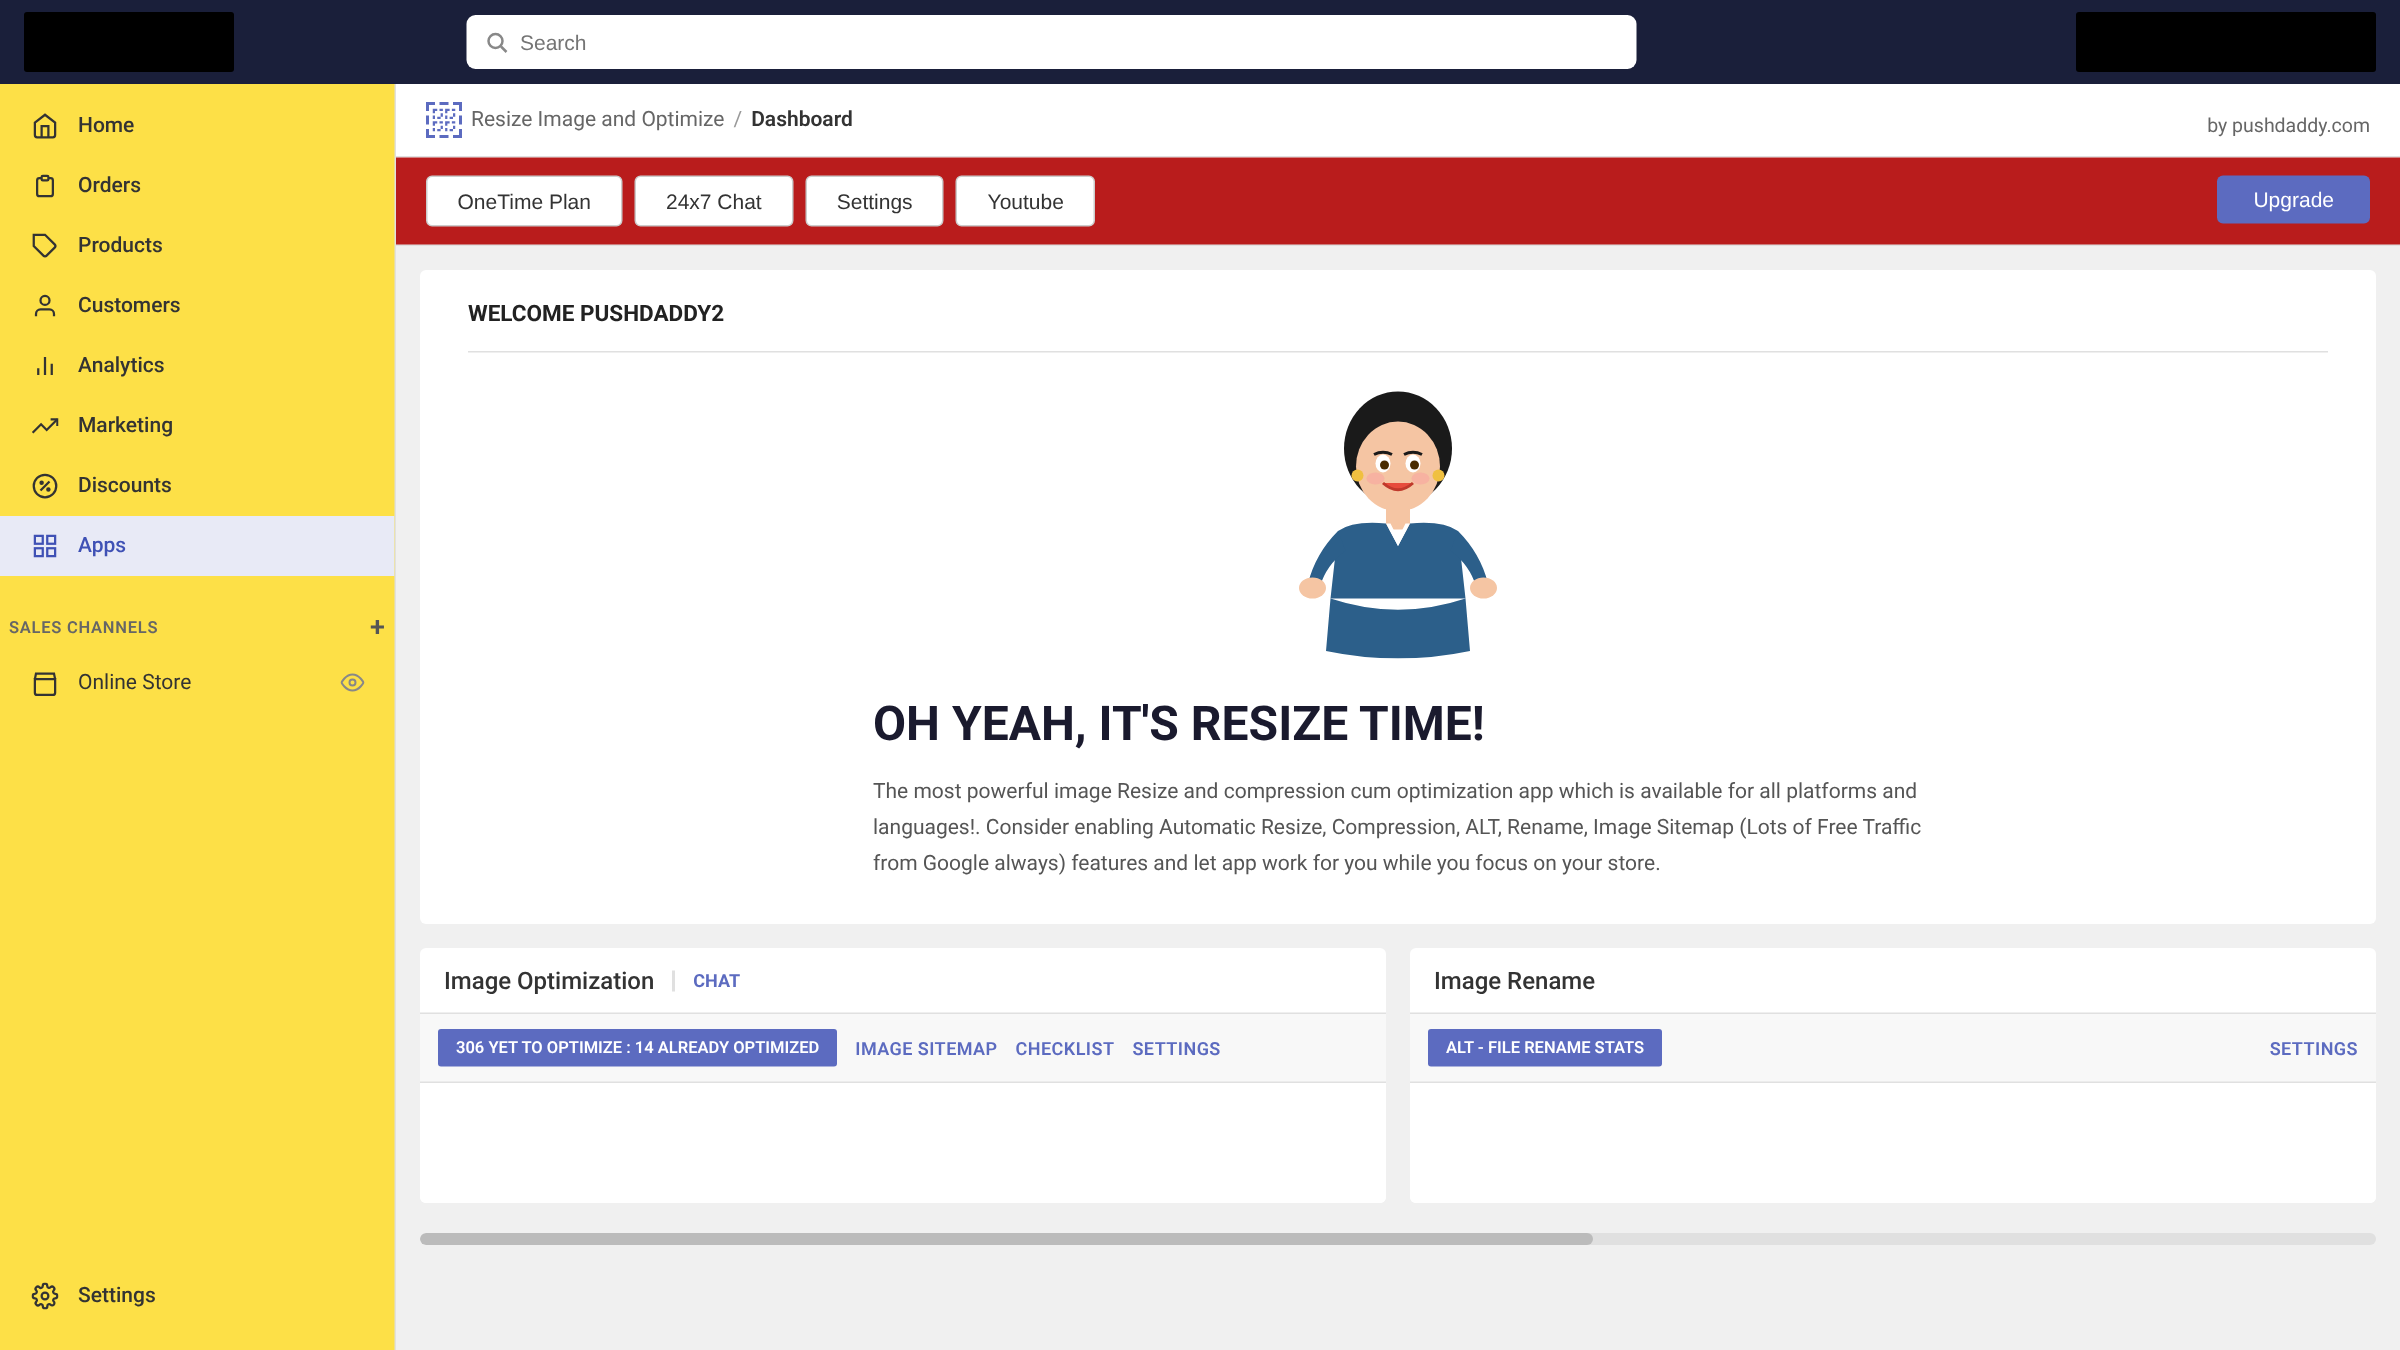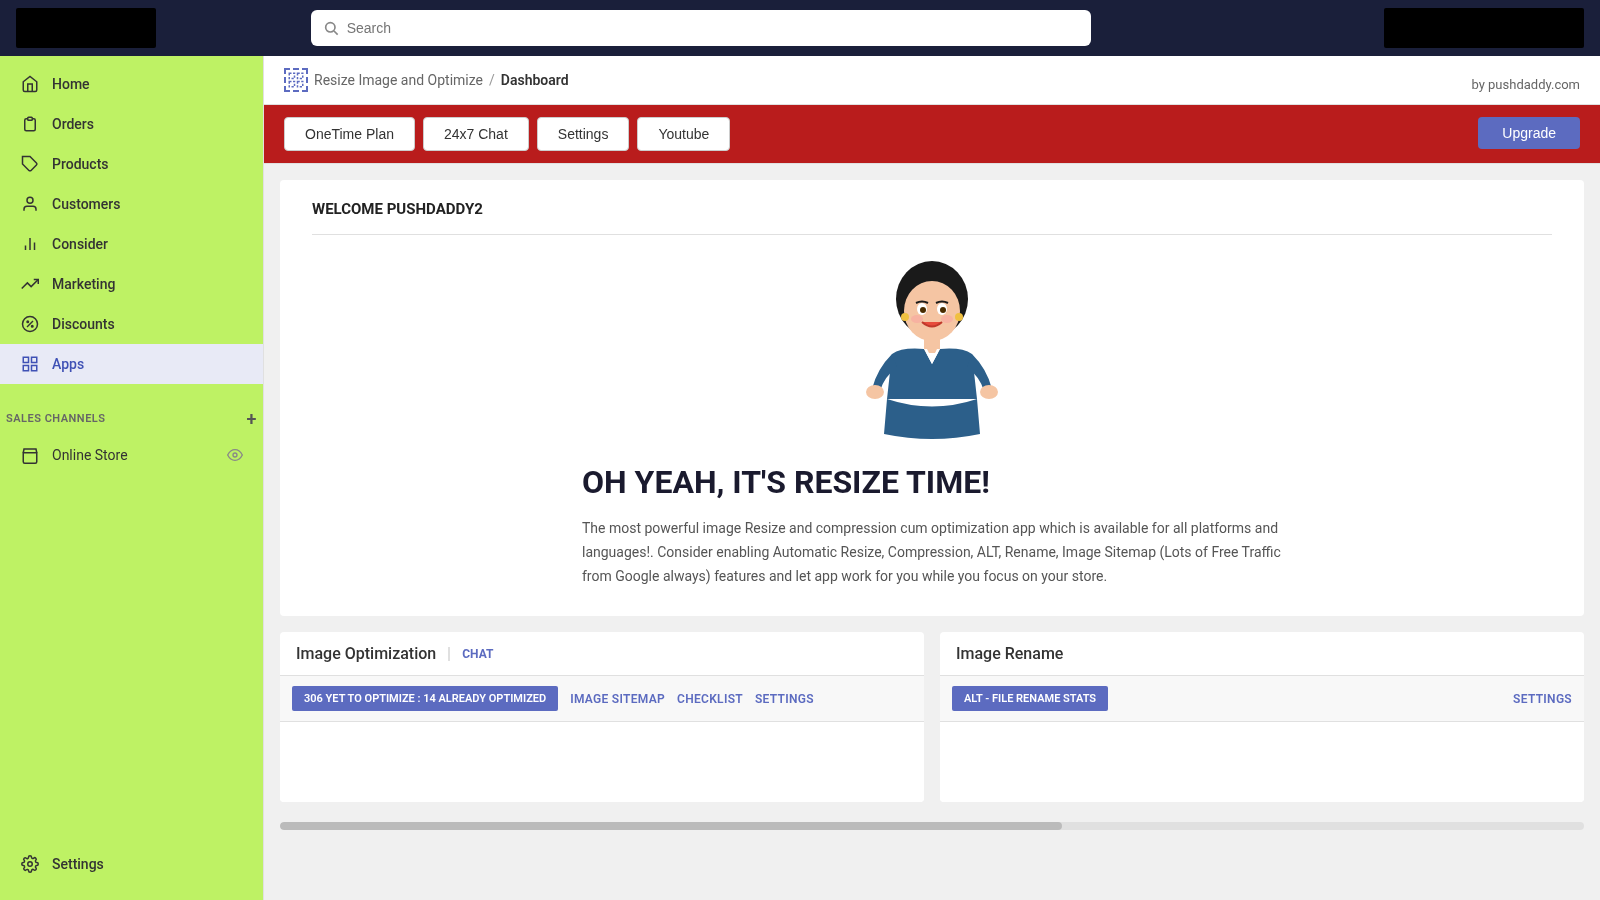--- a/index.html
+++ b/index.html
@@ -26,21 +26,21 @@
       width: 200px; height: 40px; background: #000; border-radius: 2px; flex-shrink: 0; margin-left: auto;
     }
 
     
     .main-layout {
       display: flex; flex: 1; overflow: hidden;
     }
 
     
     .sidebar {
-      width: 264px; background: #bef264; border-right: 1px solid #e0e0e0; flex-shrink: 0; display: flex; flex-direction: column; overflow-y: auto; padding-bottom: 16px;
+      width: 264px; background: #fde047; border-right: 1px solid #e0e0e0; flex-shrink: 0; display: flex; flex-direction: column; overflow-y: auto; padding-bottom: 16px;
     }
     .sidebar-nav { padding: 8px 0; }
     .sidebar-item {
       display: flex; align-items: center; gap: 12px; padding: 10px 20px; cursor: pointer; color: #333; font-size: 14px; font-weight: 500; border-radius: 0;
     }
     .sidebar-item.active { background: #e8eaf6; color: #3f51b5; }
     .sidebar-icon { width: 20px; height: 20px; flex-shrink: 0; display: flex; align-items: center; justify-content: center; }
     .sidebar-section-label {
       padding: 16px 6px 6px; font-size: 11px; font-weight: 600; color: #666; letter-spacing: 0.5px; display: flex; align-items: center; justify-content: space-between;
     }
@@ -195,21 +195,21 @@
       </div>
 
       <div class="sidebar-item">
         <span class="sidebar-icon">
           <svg width="18" height="18" viewBox="0 0 24 24" fill="none" stroke="currentColor" stroke-width="2">
             <line x1="18" y1="20" x2="18" y2="10"></line>
             <line x1="12" y1="20" x2="12" y2="4"></line>
             <line x1="6" y1="20" x2="6" y2="14"></line>
           </svg>
         </span>
-        <span>Consider</span>
+        <span>Analytics</span>
       </div>
 
       <div class="sidebar-item">
         <span class="sidebar-icon">
           <svg width="18" height="18" viewBox="0 0 24 24" fill="none" stroke="currentColor" stroke-width="2">
             <polyline points="23 6 13.5 15.5 8.5 10.5 1 18"></polyline>
             <polyline points="17 6 23 6 23 12"></polyline>
           </svg>
         </span>
         <span>Marketing</span>

